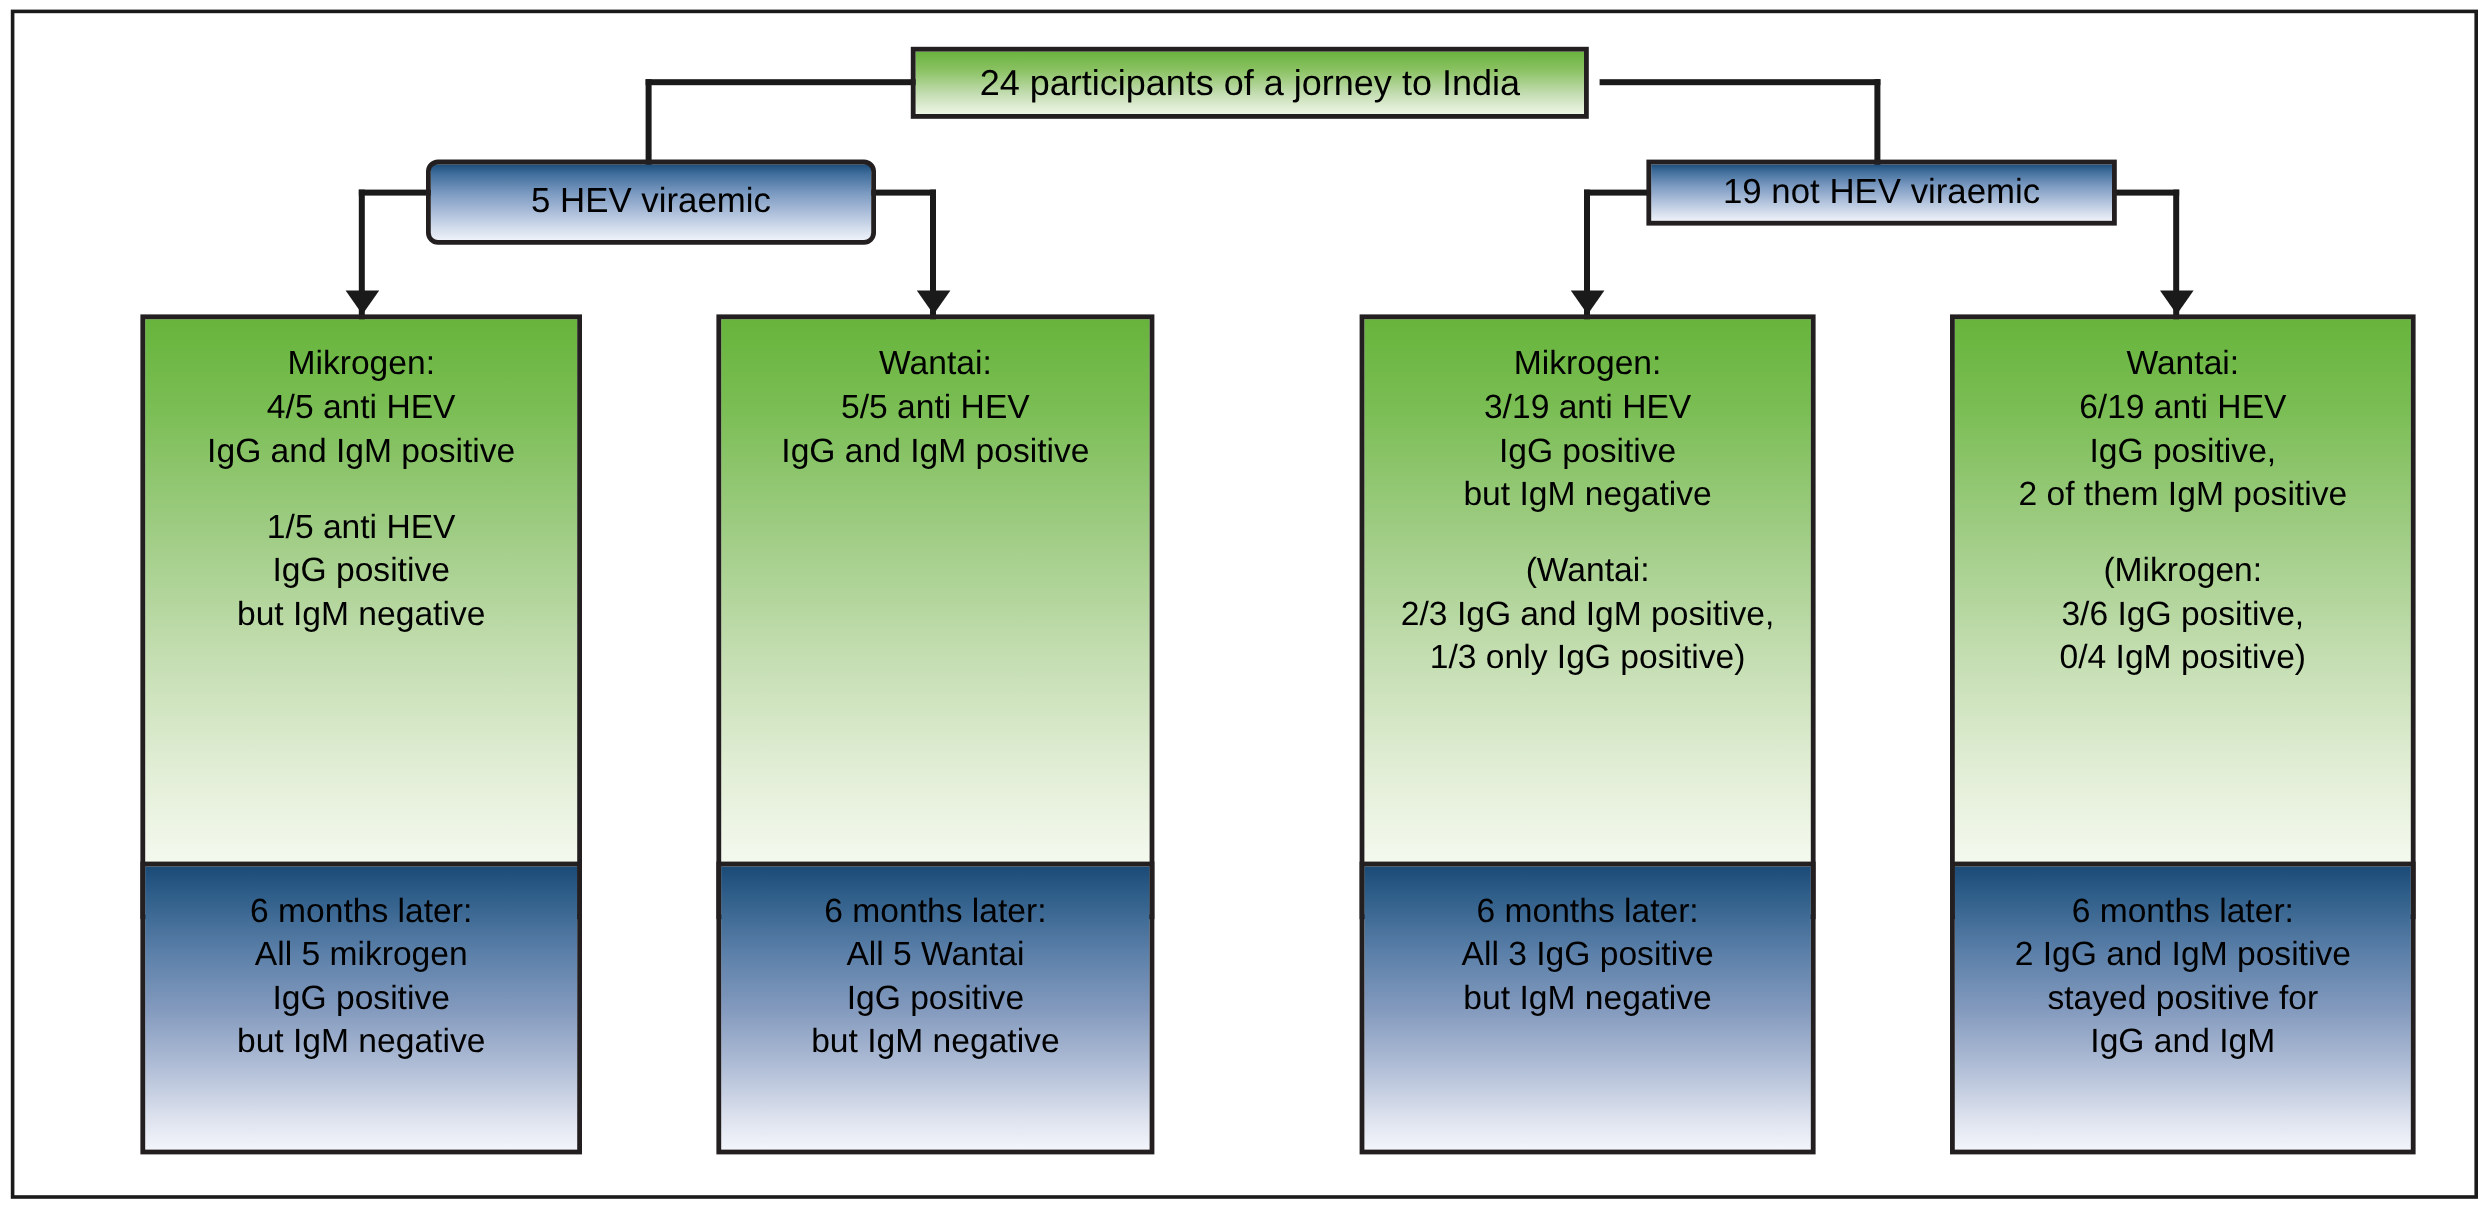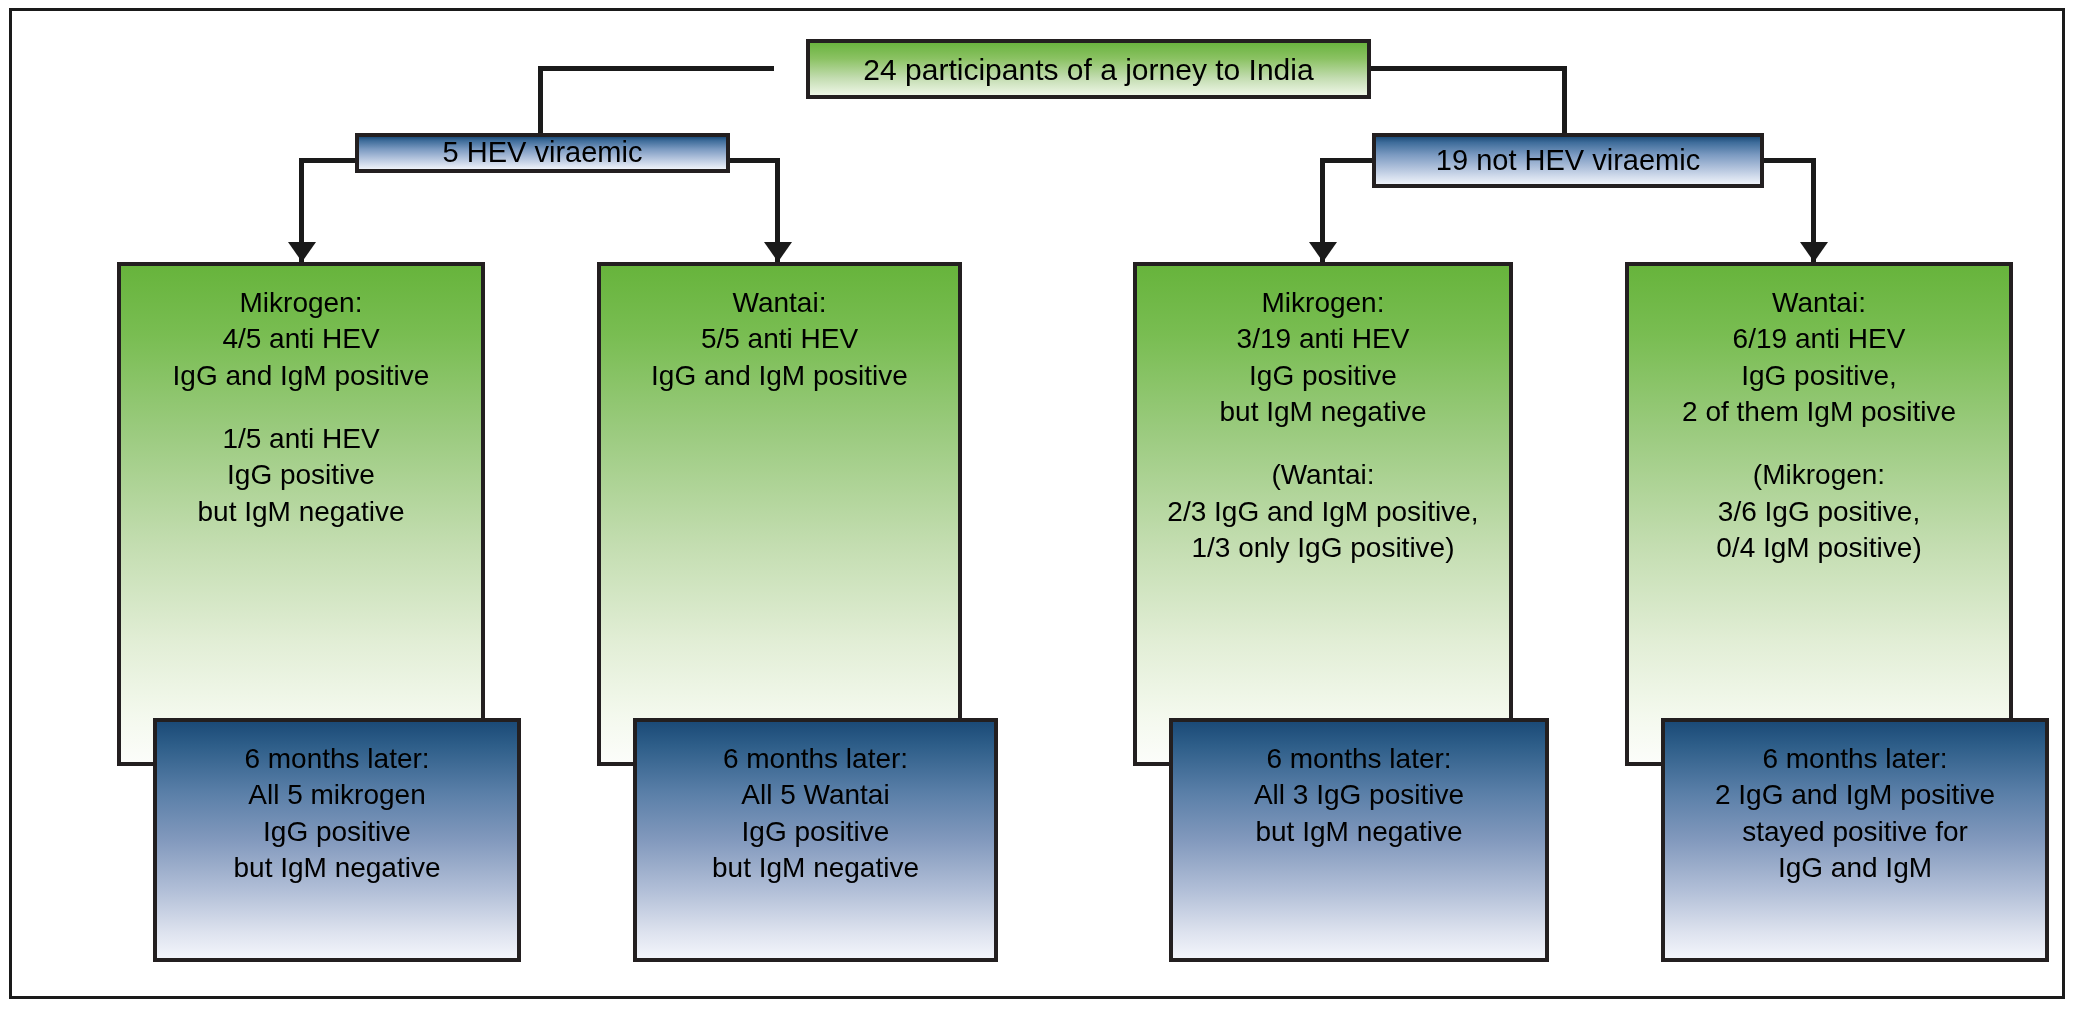--- a/index.html
+++ b/index.html
@@ -46,39 +46,39 @@
        #c3ddb0 56%, #e2eed6 76%, #f4f9ee 91%, #fcfdfa 100%);
   }
   .green-sm{
     background:linear-gradient(to bottom,
        #6ab33f 0%, #8bc263 30%, #c4ddb2 68%, #eef6e6 100%);
   }
   .blue{
     background:linear-gradient(to bottom,
        #1b4a77 0%, #2e5e89 10%, #5a7fa8 30%, #8299bd 50%,
        #b3c0d8 72%, #dde2ee 89%, #f3f5fb 100%);
-    margin-left:36px;
   }
   .blue-sm{
     background:linear-gradient(to bottom,
        #1d4d7a 0%, #3f6d9b 12%, #7b9ac1 38%,
        #a9bcd8 62%, #d2dcec 84%, #eef2f9 100%);
   }
 
   
   #node-root{
-    left:806px; top:39px; width:565px; height:60px;
+    left:759px; top:39px; width:565px; height:60px;
     justify-content:center;
     font-size:30px;
   }
 
   #node-viraemic{
-    left:355px; top:133px; width:375px; height:40px;
+    left:355px; top:133px; width:375px; height:71px;
     justify-content:center;
     font-size:29px;
+    border-radius:10px;
   }
   #node-not-viraemic{
     left:1372px; top:133px; width:392px; height:55px;
     justify-content:center;
     font-size:29px;
   }
 
   .green-panel{
     top:262px; height:504px;
     padding-top:19px;

